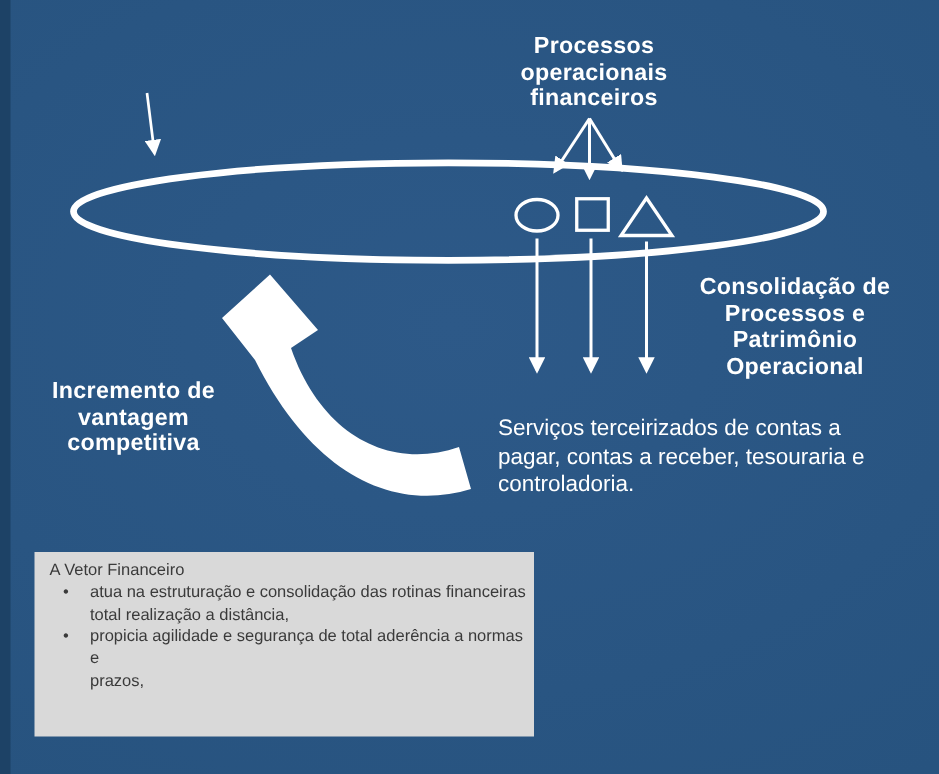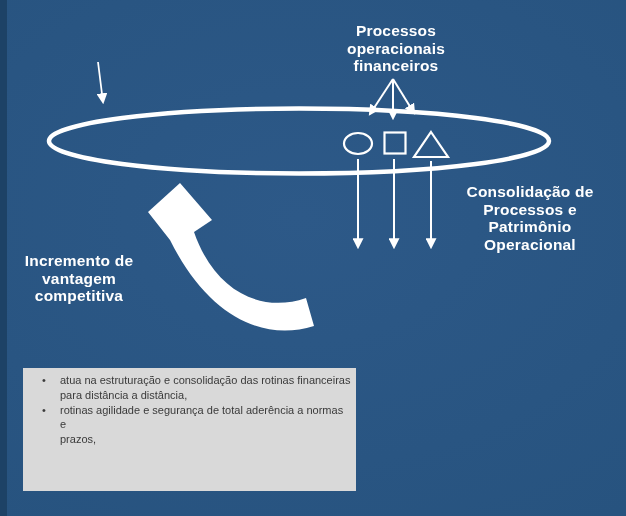--- a/index.html
+++ b/index.html
@@ -21,21 +21,21 @@
     font-weight:bold;
     font-size:15.5px;
     line-height:17.5px;
     text-align:center;
     white-space:pre-line;
     letter-spacing:0.2px;
   }
   .lbl-value-chain { left:13px; top:17px;  width:180px; line-height:18px; }
   .lbl-processos   { left:318px; top:22px; width:156px; }
   .lbl-consolida   { left:438px; top:183px; width:184px; }
-  .lbl-incremento  { left:0; top:252px; width:158px; }
+  .lbl-incremento  { left:10px; top:252px; width:158px; }
   .paragraph {
     position:absolute;
     left:332px; top:277px; width:292px;
     color:#ffffff;
     font-size:15px;
     line-height:18.5px;
     white-space:pre-line;
   }
   .info-box {
     position:absolute;
@@ -110,24 +110,28 @@
 Operacional</div>
 
   <div class="lbl lbl-processos">Processos
 operacionais
 financeiros</div>
 
   <div class="lbl lbl-incremento">Incremento de
 vantagem
 competitiva</div>
 
+  <div class="paragraph">Serviços terceirizados de contas a
+pagar, contas a receber, tesouraria e
+controladoria.</div>
 
   <div class="info-box">
+    <div class="info-title">A Vetor Financeiro</div>
     <ul class="info-list">
       <li>atua na estruturação e consolidação das rotinas financeiras
-para distância a distância,</li>
-      <li>rotinas agilidade e segurança de total aderência a normas e
+total realização a distância,</li>
+      <li>propicia agilidade e segurança de total aderência a normas e
 prazos,</li>
 
     </ul>
   </div>
 
 </div>
 
 </body></html>

